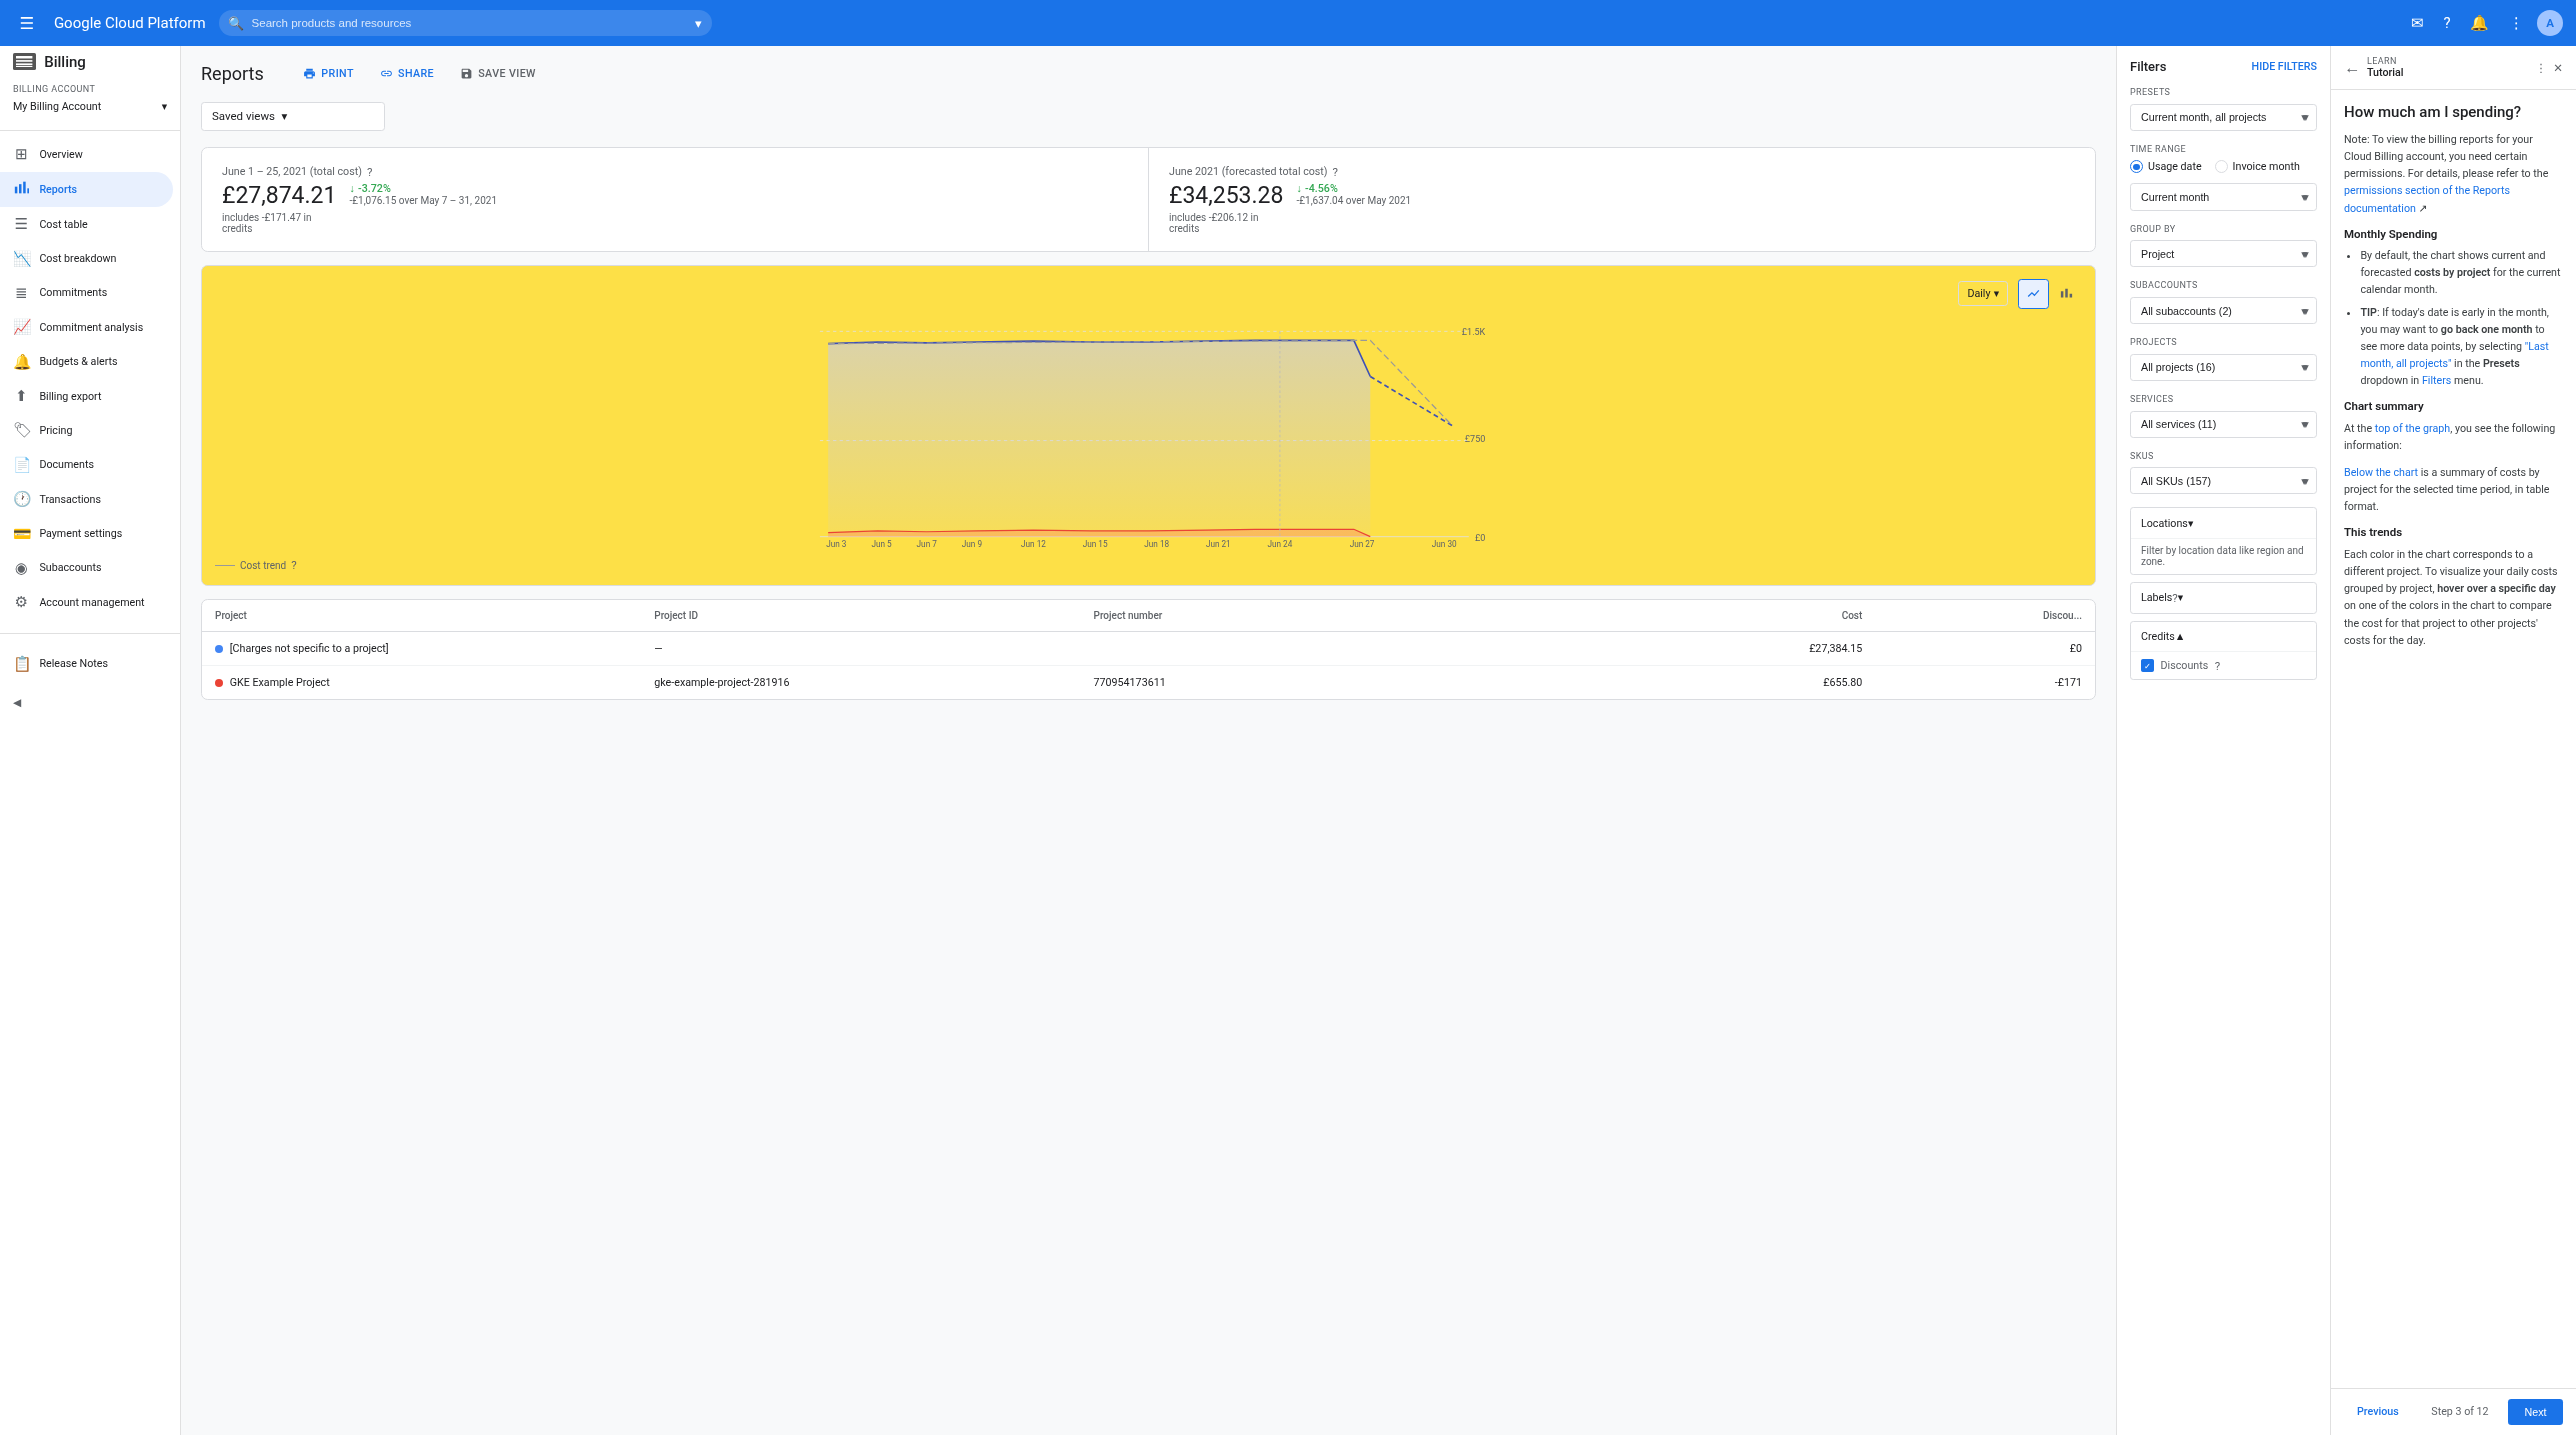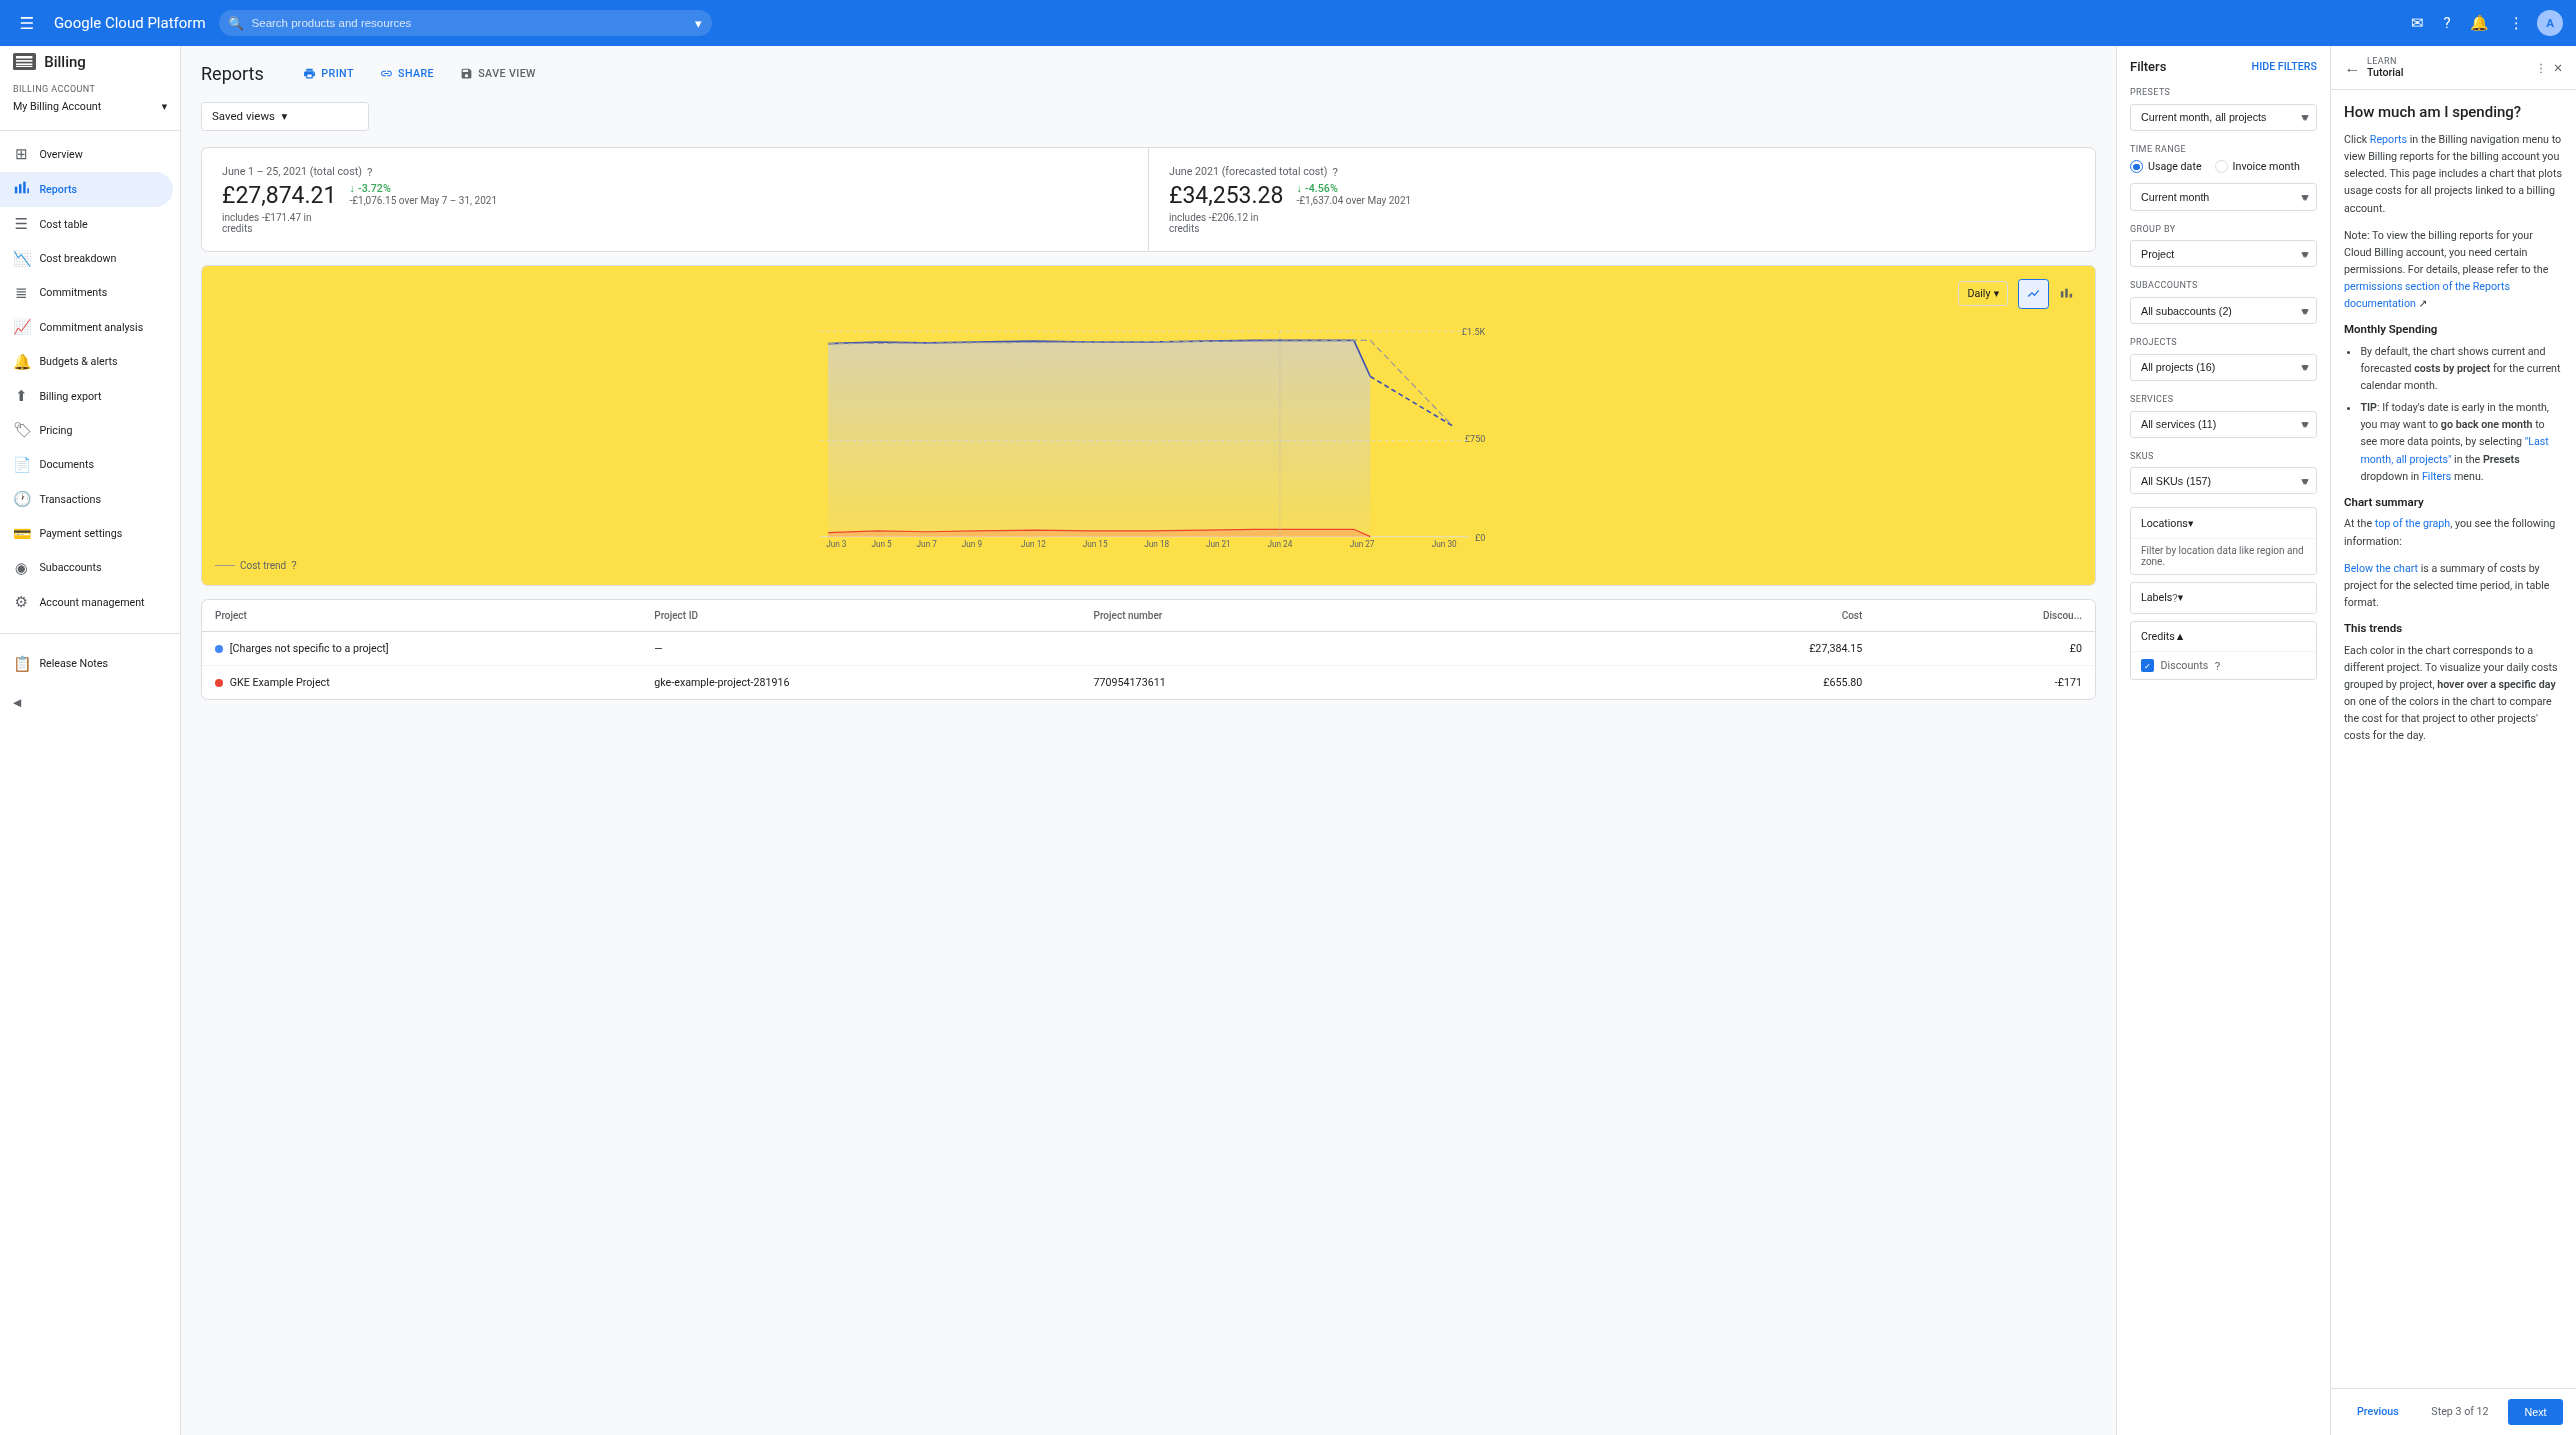--- a/index.html
+++ b/index.html
@@ -42,21 +42,21 @@
     
     .main-content { flex: 1; overflow-y: auto; height: calc(100vh - 46px); background: #f8f9fa; }
 
     
     .reports-page { padding: 16.4px 20px; }
     .reports-header { display: flex; align-items: center; gap: 20px; margin-bottom: 16.4px; }
     .reports-title { font-size: 18px; font-weight: 400; color: #202124; }
     .reports-actions { display: flex; gap: 13px; margin-left: 13px; }
     .action-btn { display: flex; align-items: center; gap: 5px; color: #1a73e8; font-size: 10.7px; font-weight: 500; cursor: pointer; padding: 5px 6.6px; border-radius: 3.3px; text-transform: uppercase; letter-spacing: 0.4px; }
 
-    .saved-views-dropdown { display: flex; align-items: center; gap: 6.6px; border: 0.8px solid #dadce0; border-radius: 3.3px; padding: 6.6px 10px; cursor: pointer; background: white; font-size: 11.5px; color: #202124; margin-bottom: 16.4px; width: 168px; }
+    .saved-views-dropdown { display: flex; align-items: center; gap: 6.6px; border: 0.8px solid #dadce0; border-radius: 3.3px; padding: 6.6px 10px; cursor: pointer; background: white; font-size: 11.5px; color: #202124; margin-bottom: 16.4px; width: 184px; }
 
     
     .summary-cards { display: flex; gap: 0; border: 0.8px solid #dadce0; border-radius: 6.6px; background: white; margin-bottom: 13px; overflow: hidden; }
     .summary-card { flex: 1; padding: 16.4px 20px; border-right: 0.8px solid #dadce0; }
     .summary-card:last-child { border-right: none; }
     .summary-card-title { font-size: 10.7px; color: #5f6368; margin-bottom: 3.3px; display: flex; align-items: center; gap: 5px; }
     .summary-card-amount { font-size: 23px; font-weight: 400; color: #202124; margin-bottom: 3.3px; }
     .summary-card-sub { font-size: 10px; color: #5f6368; }
     .summary-card-change { color: #34a853; font-size: 10.7px; font-weight: 500; display: flex; align-items: center; gap: 3.3px; }
     .summary-card-change.negative { color: #34a853; }
@@ -566,23 +566,20 @@
       </div>
       <div class="tutorial-header-icons">
         <span>⋮</span>
         <span>✕</span>
       </div>
     </div>
 
     <div class="tutorial-content">
       <h2 class="tutorial-main-title">How much am I spending?</h2>
 
-      <p class="tutorial-text">
-        Click <span class="tutorial-link">Reports</span> in the Billing navigation menu to view Billing reports for the billing account you selected. This page includes a chart that plots usage costs for all projects linked to a billing account.
-      </p>
 
       <p class="tutorial-text">
         Note: To view the billing reports for your Cloud Billing account, you need certain permissions. For details, please refer to the <span class="tutorial-link">permissions section of the Reports documentation</span> ↗
       </p>
 
       <div class="tutorial-section-title">Monthly Spending</div>
       <ul class="tutorial-list">
         <li>By default, the chart shows current and forecasted <span class="bold">costs by project</span> for the current calendar month.</li>
         <li><span class="bold">TIP</span>: If today's date is early in the month, you may want to <span class="bold">go back one month</span> to see more data points, by selecting <span class="tutorial-link">"Last month, all projects"</span> in the <span class="bold">Presets</span> dropdown in <span class="tutorial-link">Filters</span> menu.</li>
       </ul>

